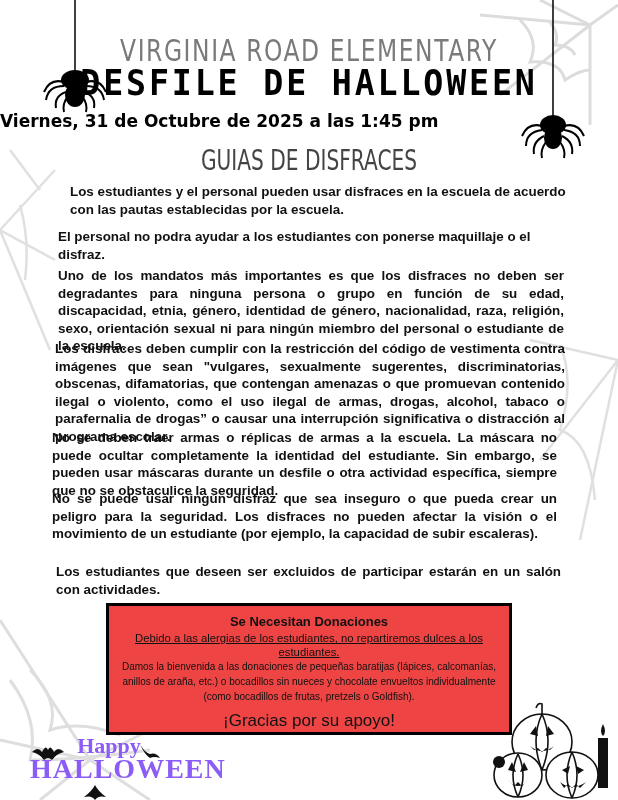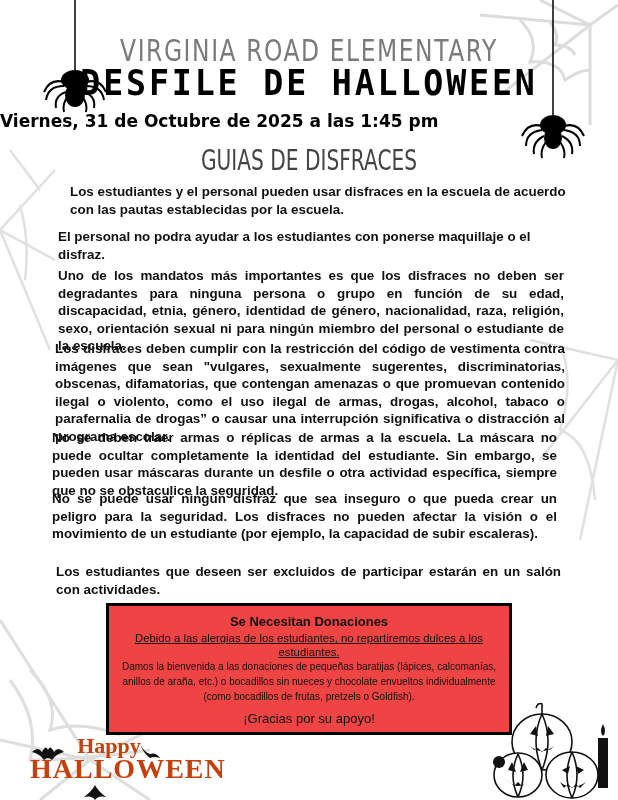--- a/index.html
+++ b/index.html
@@ -9,22 +9,22 @@
   .title-school { position: absolute; left: 0; width: 618px; top: 33px; text-align: center; font-family: "DejaVu Sans", sans-serif; font-size: 30px; color: #7a7a7a; letter-spacing: 2px; transform: scaleX(0.78); transform-origin: center; font-weight: normal; }
   .title-parade { position: absolute; left: 0; width: 618px; top: 63px; text-align: center; font-family: "DejaVu Sans Mono", monospace; font-size: 35px; font-weight: bold; color: #000; letter-spacing: 3px; transform: scaleX(0.95); }
   .date { position: absolute; left: 0; width: 618px; top: 111px; text-align: left; font-family: "DejaVu Sans", sans-serif; font-size: 17px; font-weight: bold; color: #000; }
   .guides { position: absolute; left: 0; width: 618px; top: 144px; text-align: center; font-family: "DejaVu Sans", sans-serif; font-size: 28px; color: #444; letter-spacing: 0px; transform: scaleX(0.72); }
   .p { position: absolute; font-family: "Liberation Sans", sans-serif; font-size: 13.4px; font-weight: bold; line-height: 17.5px; color: #111; text-align: justify; }
   .p.last-left { text-align: left; }
   .donations { position: absolute; left: 106px; top: 603px; width: 400px; height: 126px; border: 3px solid #000; background: #ef4444; text-align: center; font-family: "Liberation Sans", sans-serif; color: #111; }
   .don-title { font-weight: bold; font-size: 13px; margin-top: 8px; }
   .don-under { text-decoration: underline; font-size: 11.3px; line-height: 14px; margin: 2px 16px 0; }
   .don-body { font-size: 10px; line-height: 15px; margin: 0 6px; }
-  .don-thanks { font-size: 13px; margin-top: 7px; }
-  .happy { position: absolute; left: 30px; top: 735px; width: 140px; text-align: center; font-family: "Liberation Serif", serif; color: #c2410c; }
+  .don-thanks { font-size: 17px; margin-top: 7px; }
+  .happy { position: absolute; left: 30px; top: 735px; width: 140px; text-align: center; font-family: "Liberation Serif", serif; color: #8b5cf6; }
   .happy .h1 { font-size: 22px; font-weight: bold; line-height: 22px; margin-left: 18px; }
   .happy .h2 { font-size: 28px; font-weight: bold; letter-spacing: 1px; line-height: 24px; }
 </style>
 </head>
 <body>
 
 <svg class="web" style="left:470px;top:0;" width="148" height="130" viewBox="0 0 148 130">
   <g stroke="#dcdcdc" stroke-width="3" fill="none">
     <line x1="120" y1="25" x2="10" y2="15"></line>
       <line x1="120" y1="25" x2="30" y2="95"></line>

